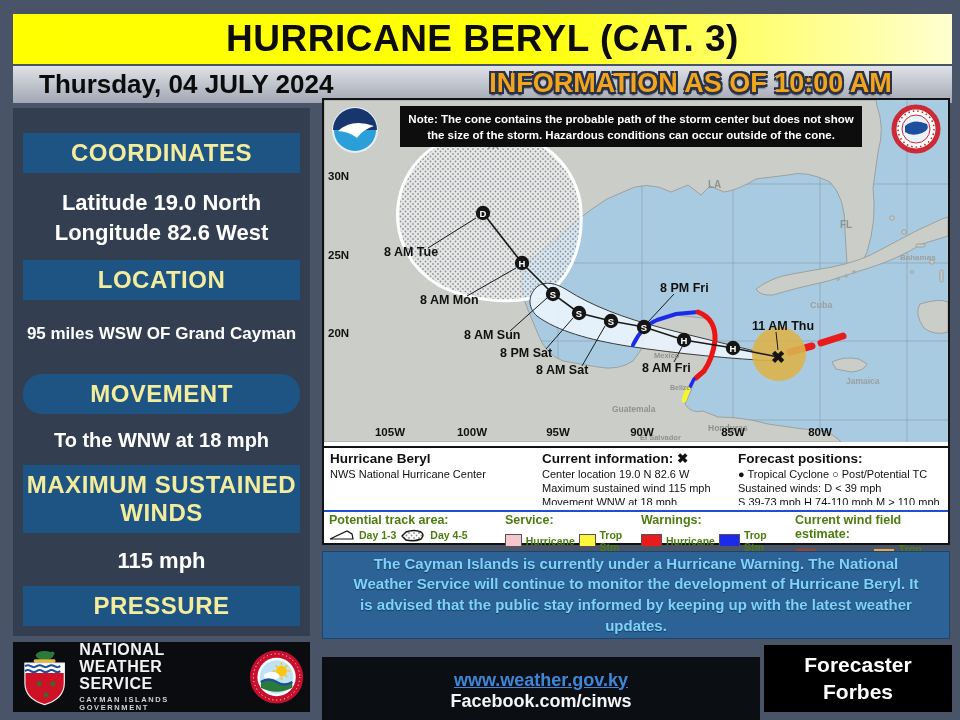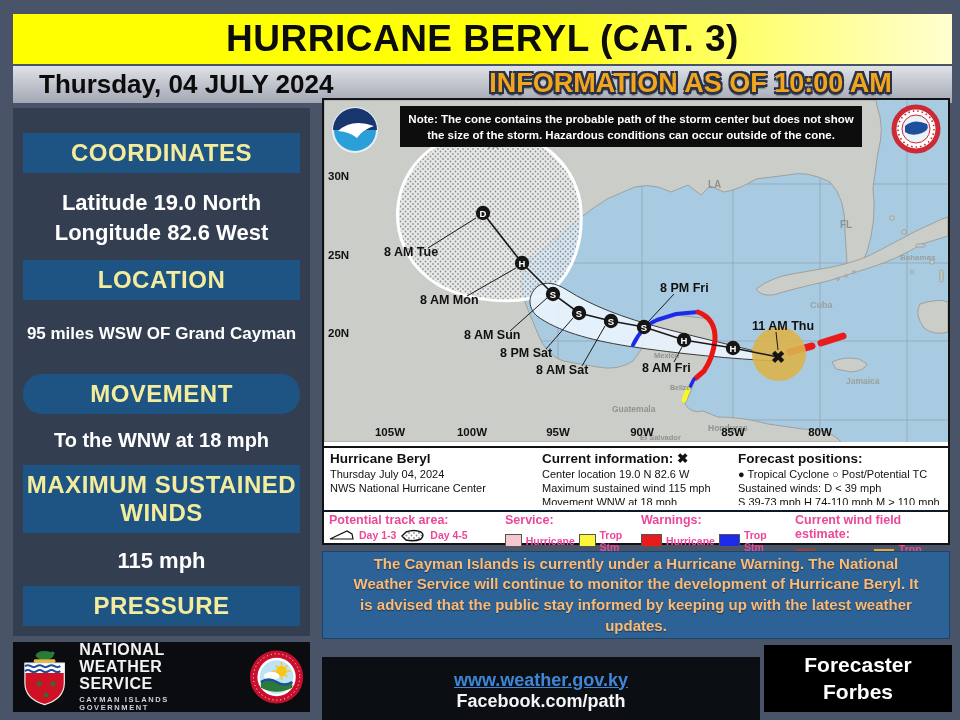--- a/index.html
+++ b/index.html
@@ -30,33 +30,33 @@
   .pad-top{height:10px;}
   
   .map-panel{position:absolute;left:322px;top:98px;width:628px;height:447px;
     background:#fff;border:2px solid #121212;box-sizing:border-box;}
   .info-strip{height:64px;border-top:2px solid #121212;display:flex;padding:3px 6px 5px 6px;
     box-sizing:border-box;color:#111;}
   .info-col{overflow:hidden;}
   .info-col .t{font-size:13.5px;font-weight:bold;line-height:1.15;}
   .info-col .l{font-size:11px;line-height:1.3;}
   .c1{width:212px;} .c2{width:196px;} .c3{flex:1;}
-  .legend-strip{height:33px;border-top:2px solid #0f172a;display:flex;padding:2px 5px 0 5px;
-    box-sizing:border-box;color:#ec4899;}
+  .legend-strip{height:33px;border-top:2px solid #1d4ed8;display:flex;padding:2px 5px 0 5px;
+    box-sizing:border-box;color:#4d7c0f;}
   .lg{margin-right:8px;}
   .lg .t{font-size:12.5px;font-weight:bold;line-height:1.1;}
   .lg .row{display:flex;align-items:center;gap:4px;font-size:10.5px;font-weight:bold;margin-top:1px;}
   .sw{width:20px;height:11px;border:1px solid #555;display:inline-block;}
   .sw.pink{background:#f6c6cf;} .sw.yellow{background:#fbf63c;} .sw.red{background:#e81c1c;}
   .sw.blue{background:#1c2bea;} .sw.maroon{background:#9c4039;} .sw.orange{background:#e8a64c;}
   .g1{width:168px;} .g2{width:128px;} .g3{width:146px;} .g4{flex:1;margin-right:0;}
   
   .advisory{position:absolute;left:322px;top:551px;width:628px;height:88px;background:#2c6295;
     box-sizing:border-box;border:1px solid #17456e;display:flex;align-items:center;justify-content:center;}
-  .advisory p{margin:0;padding:2px 26px;color:#fdba74;font-weight:bold;font-size:15px;
+  .advisory p{margin:0;padding:2px 26px;color:#7dd3fc;font-weight:bold;font-size:15px;
     line-height:1.38;text-align:center;text-shadow:0 1px 1px #1a3a5c;}
   
   .logo-box{position:absolute;left:13px;top:642px;width:297px;height:70px;background:#0a0c10;
     display:flex;align-items:center;gap:9px;padding:0 6px;box-sizing:border-box;}
   .org{line-height:1.06;}
   .org .o1,.org .o2{color:#f2f2f2;font-size:16px;font-weight:600;letter-spacing:.5px;}
   .org .o3{color:#cfd3d8;font-size:7.5px;letter-spacing:1.6px;margin-top:3px;font-weight:bold;}
   .footer-center{position:absolute;left:322px;top:645px;width:438px;height:67px;background:#0b0e13;
     display:flex;flex-direction:column;align-items:center;justify-content:center;margin-top:12px;}
   .weblink{color:#3f87d6;font-size:18px;font-weight:bold;text-decoration:underline;}
@@ -241,21 +241,20 @@
         <circle cx="592" cy="29" r="14" fill="#eaf2fa" stroke="#cc2a36" stroke-width="1"></circle>
         <path d="M581,26 Q590,18 603,24 Q606,30 598,33 Q588,37 581,32 Z" fill="#1d4f9c"></path>
         <circle cx="592" cy="29" r="18" fill="none" stroke="#cc2a36" stroke-width="1.6" stroke-dasharray="1.5 3"></circle>
       </g>
     </svg>
 
     
     <div class="info-strip">
       <div class="info-col c1">
         <div class="t">Hurricane Beryl</div>
-        <div class="l">Thursday July 04, 2024</div>
         <div class="l">NWS National Hurricane Center</div>
       </div>
       <div class="info-col c2">
         <div class="t">Current information: ✖</div>
         <div class="l">Center location 19.0 N 82.6 W</div>
         <div class="l">Maximum sustained wind 115 mph</div>
         <div class="l">Movement WNW at 18 mph</div>
       </div>
       <div class="info-col c3">
         <div class="t">Forecast positions:</div>
@@ -349,21 +348,21 @@
           <line x1="29" y1="26" x2="27" y2="28"></line>
       </g>
       <ellipse cx="23" cy="27" rx="8" ry="4" fill="#ffffff"></ellipse>
       <path d="M12,33 q8,-5 16,0 q8,5 16,0 l0,6 q-16,8 -32,0 Z" fill="#2a7a3b"></path>
       <path d="M12,33 q8,-5 16,0 q8,5 16,0" fill="none" stroke="#1d4f9c" stroke-width="2.5"></path>
     </svg>
   </div>
 
   <div class="footer-center">
     <span class="weblink">www.weather.gov.ky</span>
-    <span class="fblink">Facebook.com/path</span>
+    <span class="fblink">Facebook.com/cinws</span>
   </div>
 
   <div class="footer-right">
     <span class="fc">Forecaster</span>
     <span class="fc">Forbes</span>
   </div>
 
 </div>
 
 </body></html>

